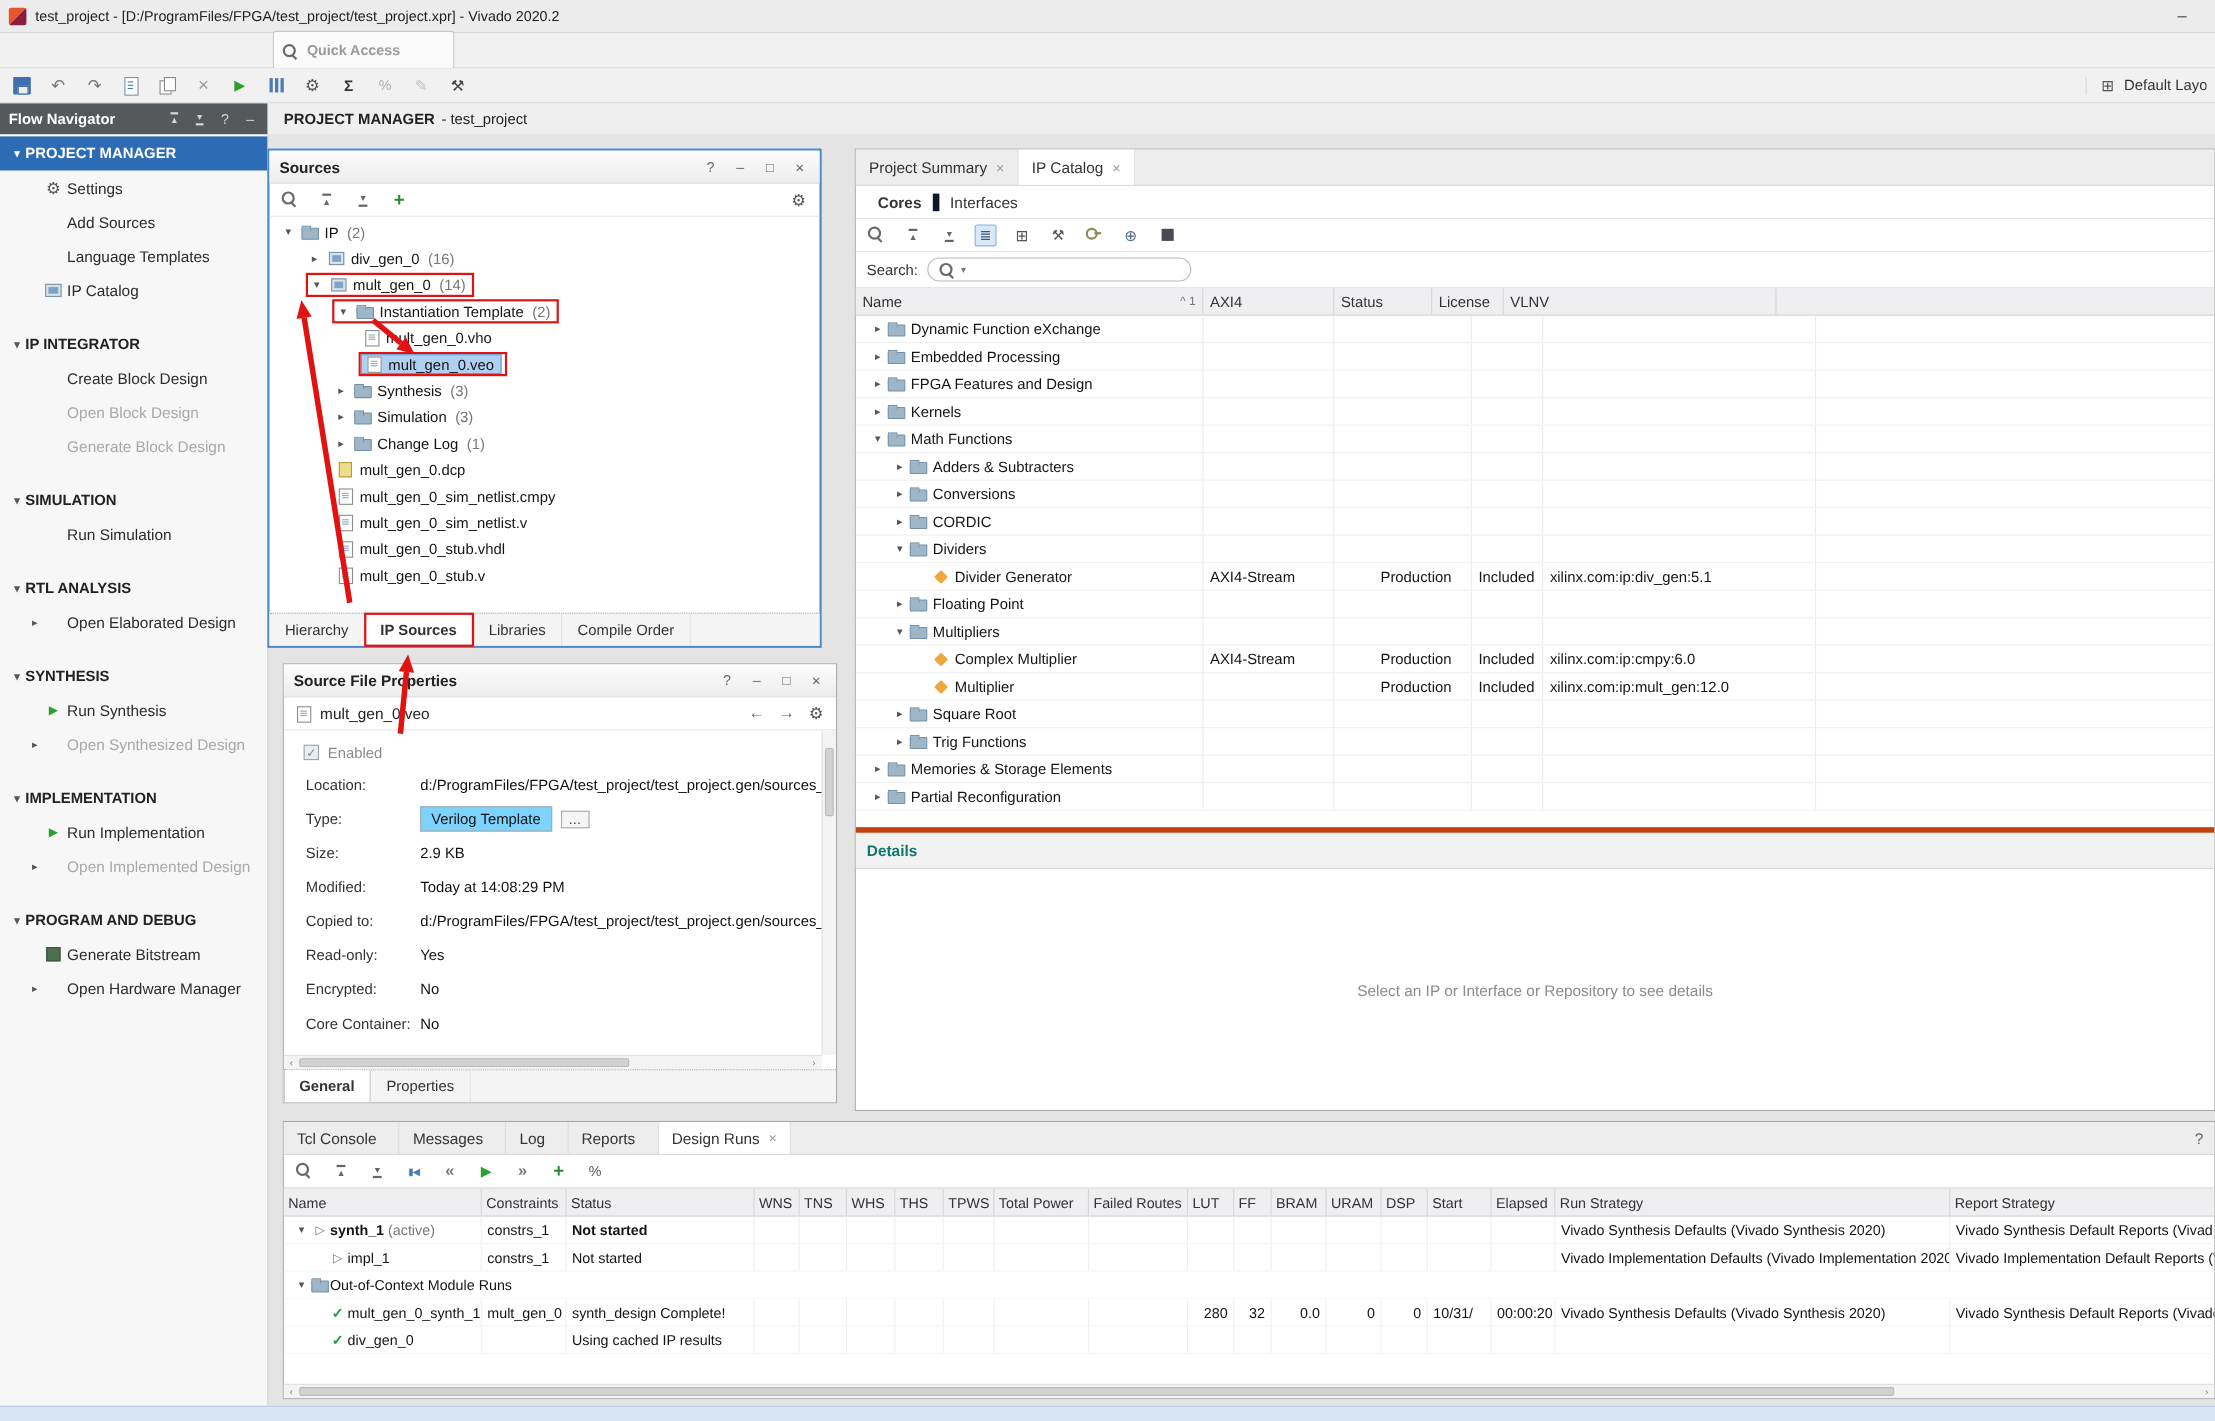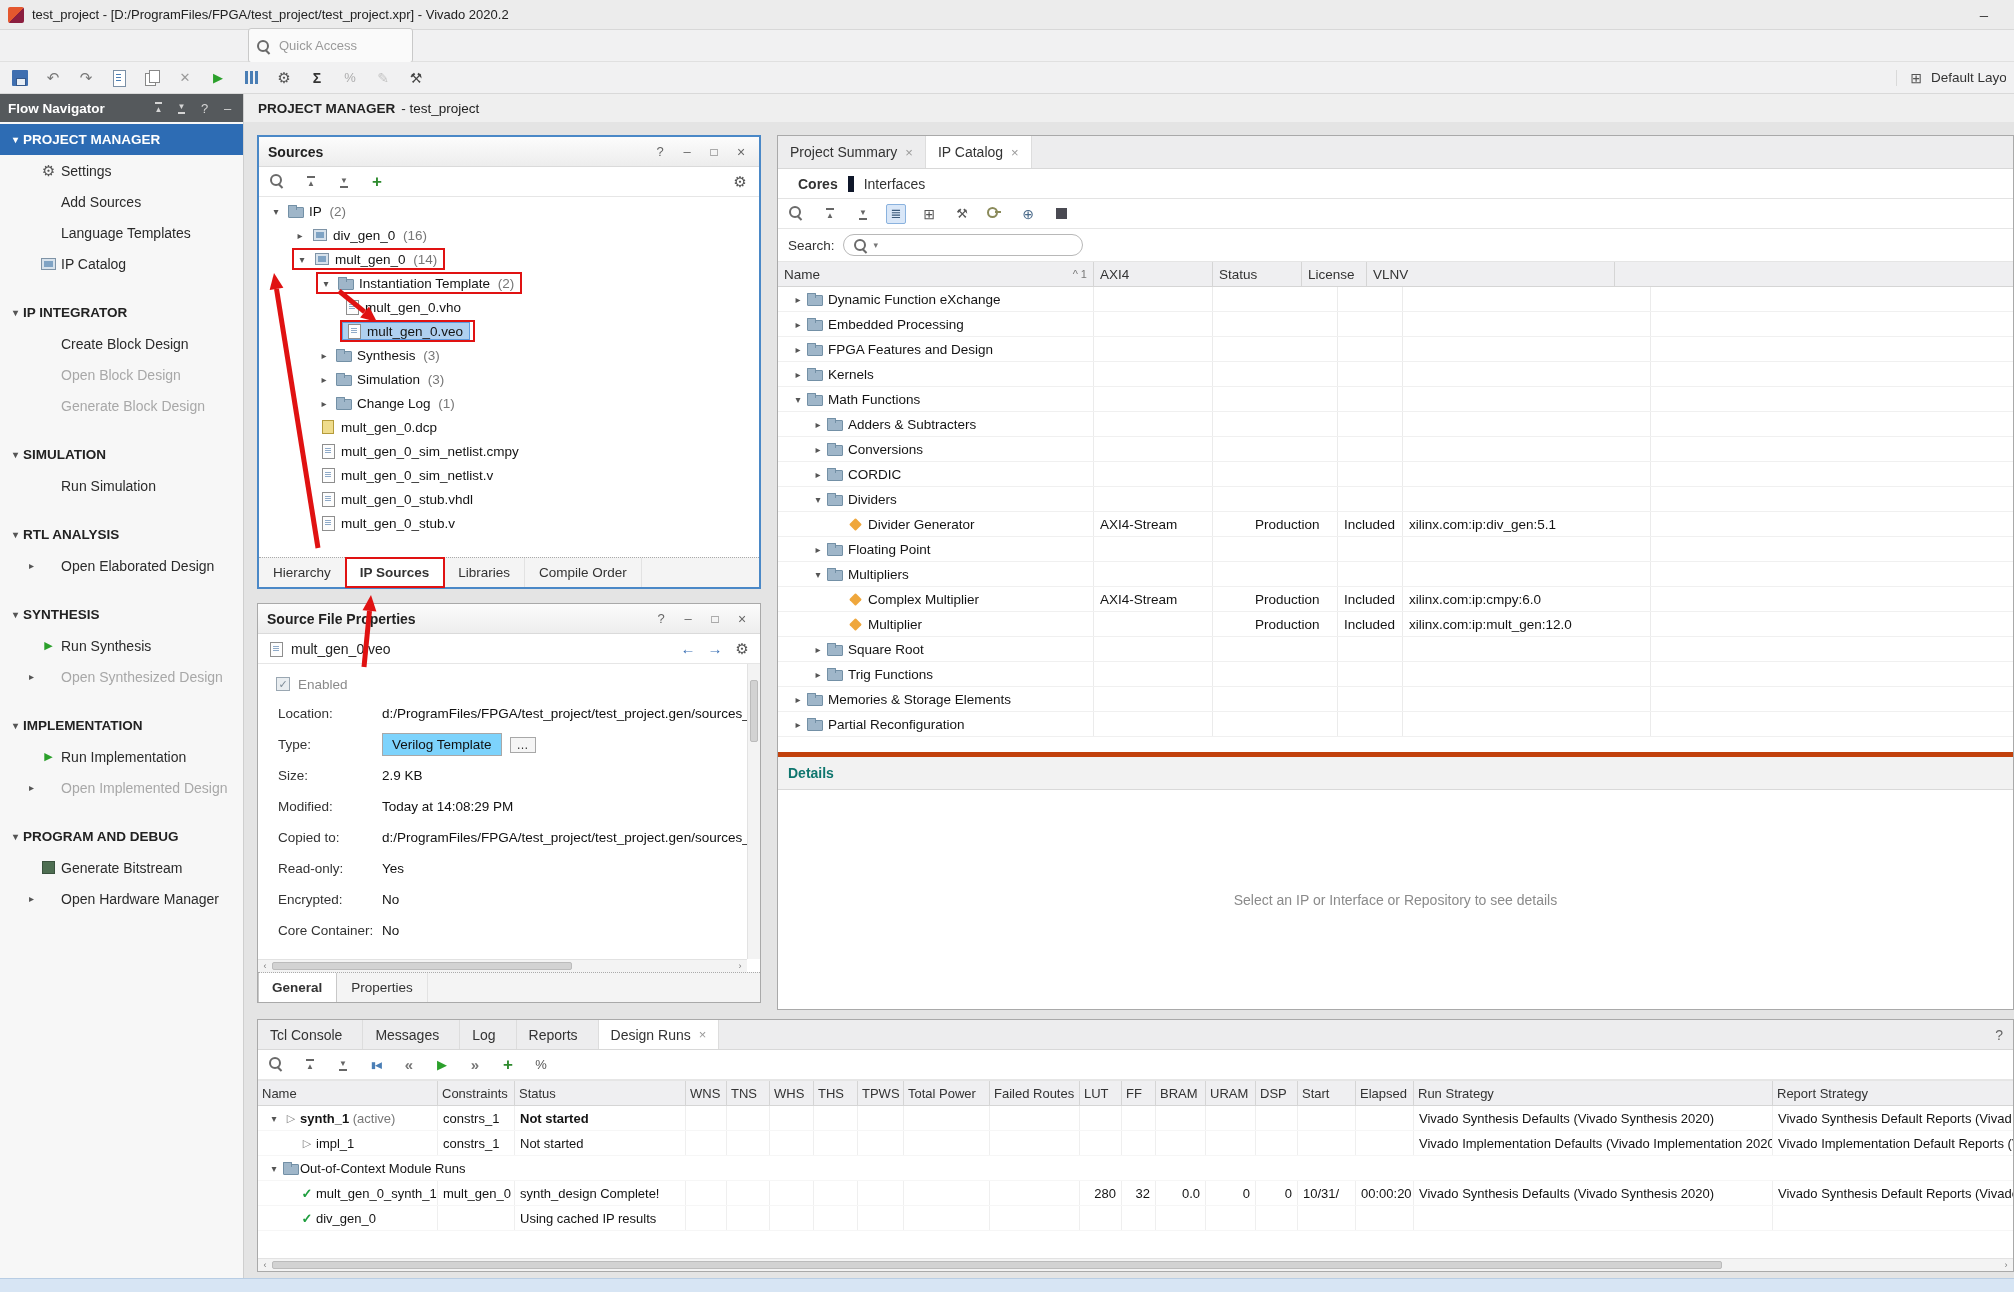--- a/index.html
+++ b/index.html
@@ -11,21 +11,21 @@
   #titlebar{position:absolute;left:0;top:0;width:2014px;height:30px;background:#ECECEC;
             border-bottom:1px solid #D8D8D8;display:flex;align-items:center;padding:0 8px;gap:8px;font-size:13px;}
   .appicon{width:16px;height:16px;border-radius:2px;background:linear-gradient(135deg,#E4572E 0 50%,#8B1E3F 50% 100%);flex:none;}
   .winmin{margin-left:auto;padding:0 18px;color:#444;font-size:15px;}
 
   #menubar{position:absolute;left:0;top:30px;width:2014px;height:32px;background:#F1F1F2;
            border-bottom:1px solid #E0E0E0;display:flex;align-items:center;padding:0 6px;}
   .menuitems{display:flex;}
   .menuitem{padding:5px 12px;font-size:14px;color:#222;}
   .qa{margin-left:26px;width:165px;height:35px;border:1px solid #C9C9C9;border-radius:3px;background:#FAFAFA;
-      display:flex;align-items:center;padding:0 6px;gap:6px;}
+      display:flex;align-items:center;padding:0 6px;gap:6px;font-weight:bold;}
   .qatext{color:#9A9A9A;font-size:13px;white-space:nowrap;}
 
   #maintoolbar{position:absolute;left:0;top:62px;width:2014px;height:32px;background:#F1F1F2;
                border-bottom:1px solid #D9D9D9;display:flex;align-items:center;padding:0 8px;}
   .tbicons{display:flex;gap:9px;align-items:center;}
   .layoutsel{margin-left:auto;display:flex;align-items:center;gap:6px;font-size:13.5px;color:#333;
              border-left:1px solid #D9D9D9;padding-left:10px;width:110px;overflow:hidden;white-space:nowrap;}
 
   
   .tbi{width:24px;height:24px;position:relative;display:inline-flex;align-items:center;justify-content:center;flex:none;}
@@ -112,21 +112,21 @@
 
   
   .panel{position:absolute;background:#FFF;border:1px solid #A9A9A9;display:flex;flex-direction:column;}
   .panel.focused{border:2px solid #4A88C7;}
   .phdr{height:30px;flex:none;background:linear-gradient(#FCFCFC,#EDEDED);border-bottom:1px solid #DADADA;
         display:flex;align-items:center;padding:0 9px;}
   .ptitle{font-weight:bold;font-size:14px;color:#222;}
   .phicons{margin-left:auto;display:flex;gap:9px;align-items:center;}
   .ptb{height:30px;flex:none;display:flex;align-items:center;gap:13px;padding:0 9px;border-bottom:1px solid #E6E6E6;}
 
-  #sources{left:257px;top:135px;width:504px;height:454px;}
+  #sources{left:243px;top:135px;width:504px;height:454px;}
   .tree{flex:1;overflow:hidden;padding-top:2px;}
   .trow{height:24px;display:flex;align-items:center;font-size:13.5px;color:#141414;white-space:nowrap;
         padding-left:calc(9px + var(--ind,0)*24px);}
   .rowline{display:inline-flex;align-items:center;height:22px;}
   .lblwrap{display:inline-flex;align-items:center;gap:4px;padding:1px 3px;}
   .sfx{color:#777;white-space:pre;}
   #sources-tree .exp:empty{display:none;}
   .trow.redbox .rowline{border:2px solid #E01212;padding-right:3px;}
   .trow.selected .lblwrap{background:#AFD0F0;box-shadow:inset 0 0 0 1px #5E9BDD;}
 

